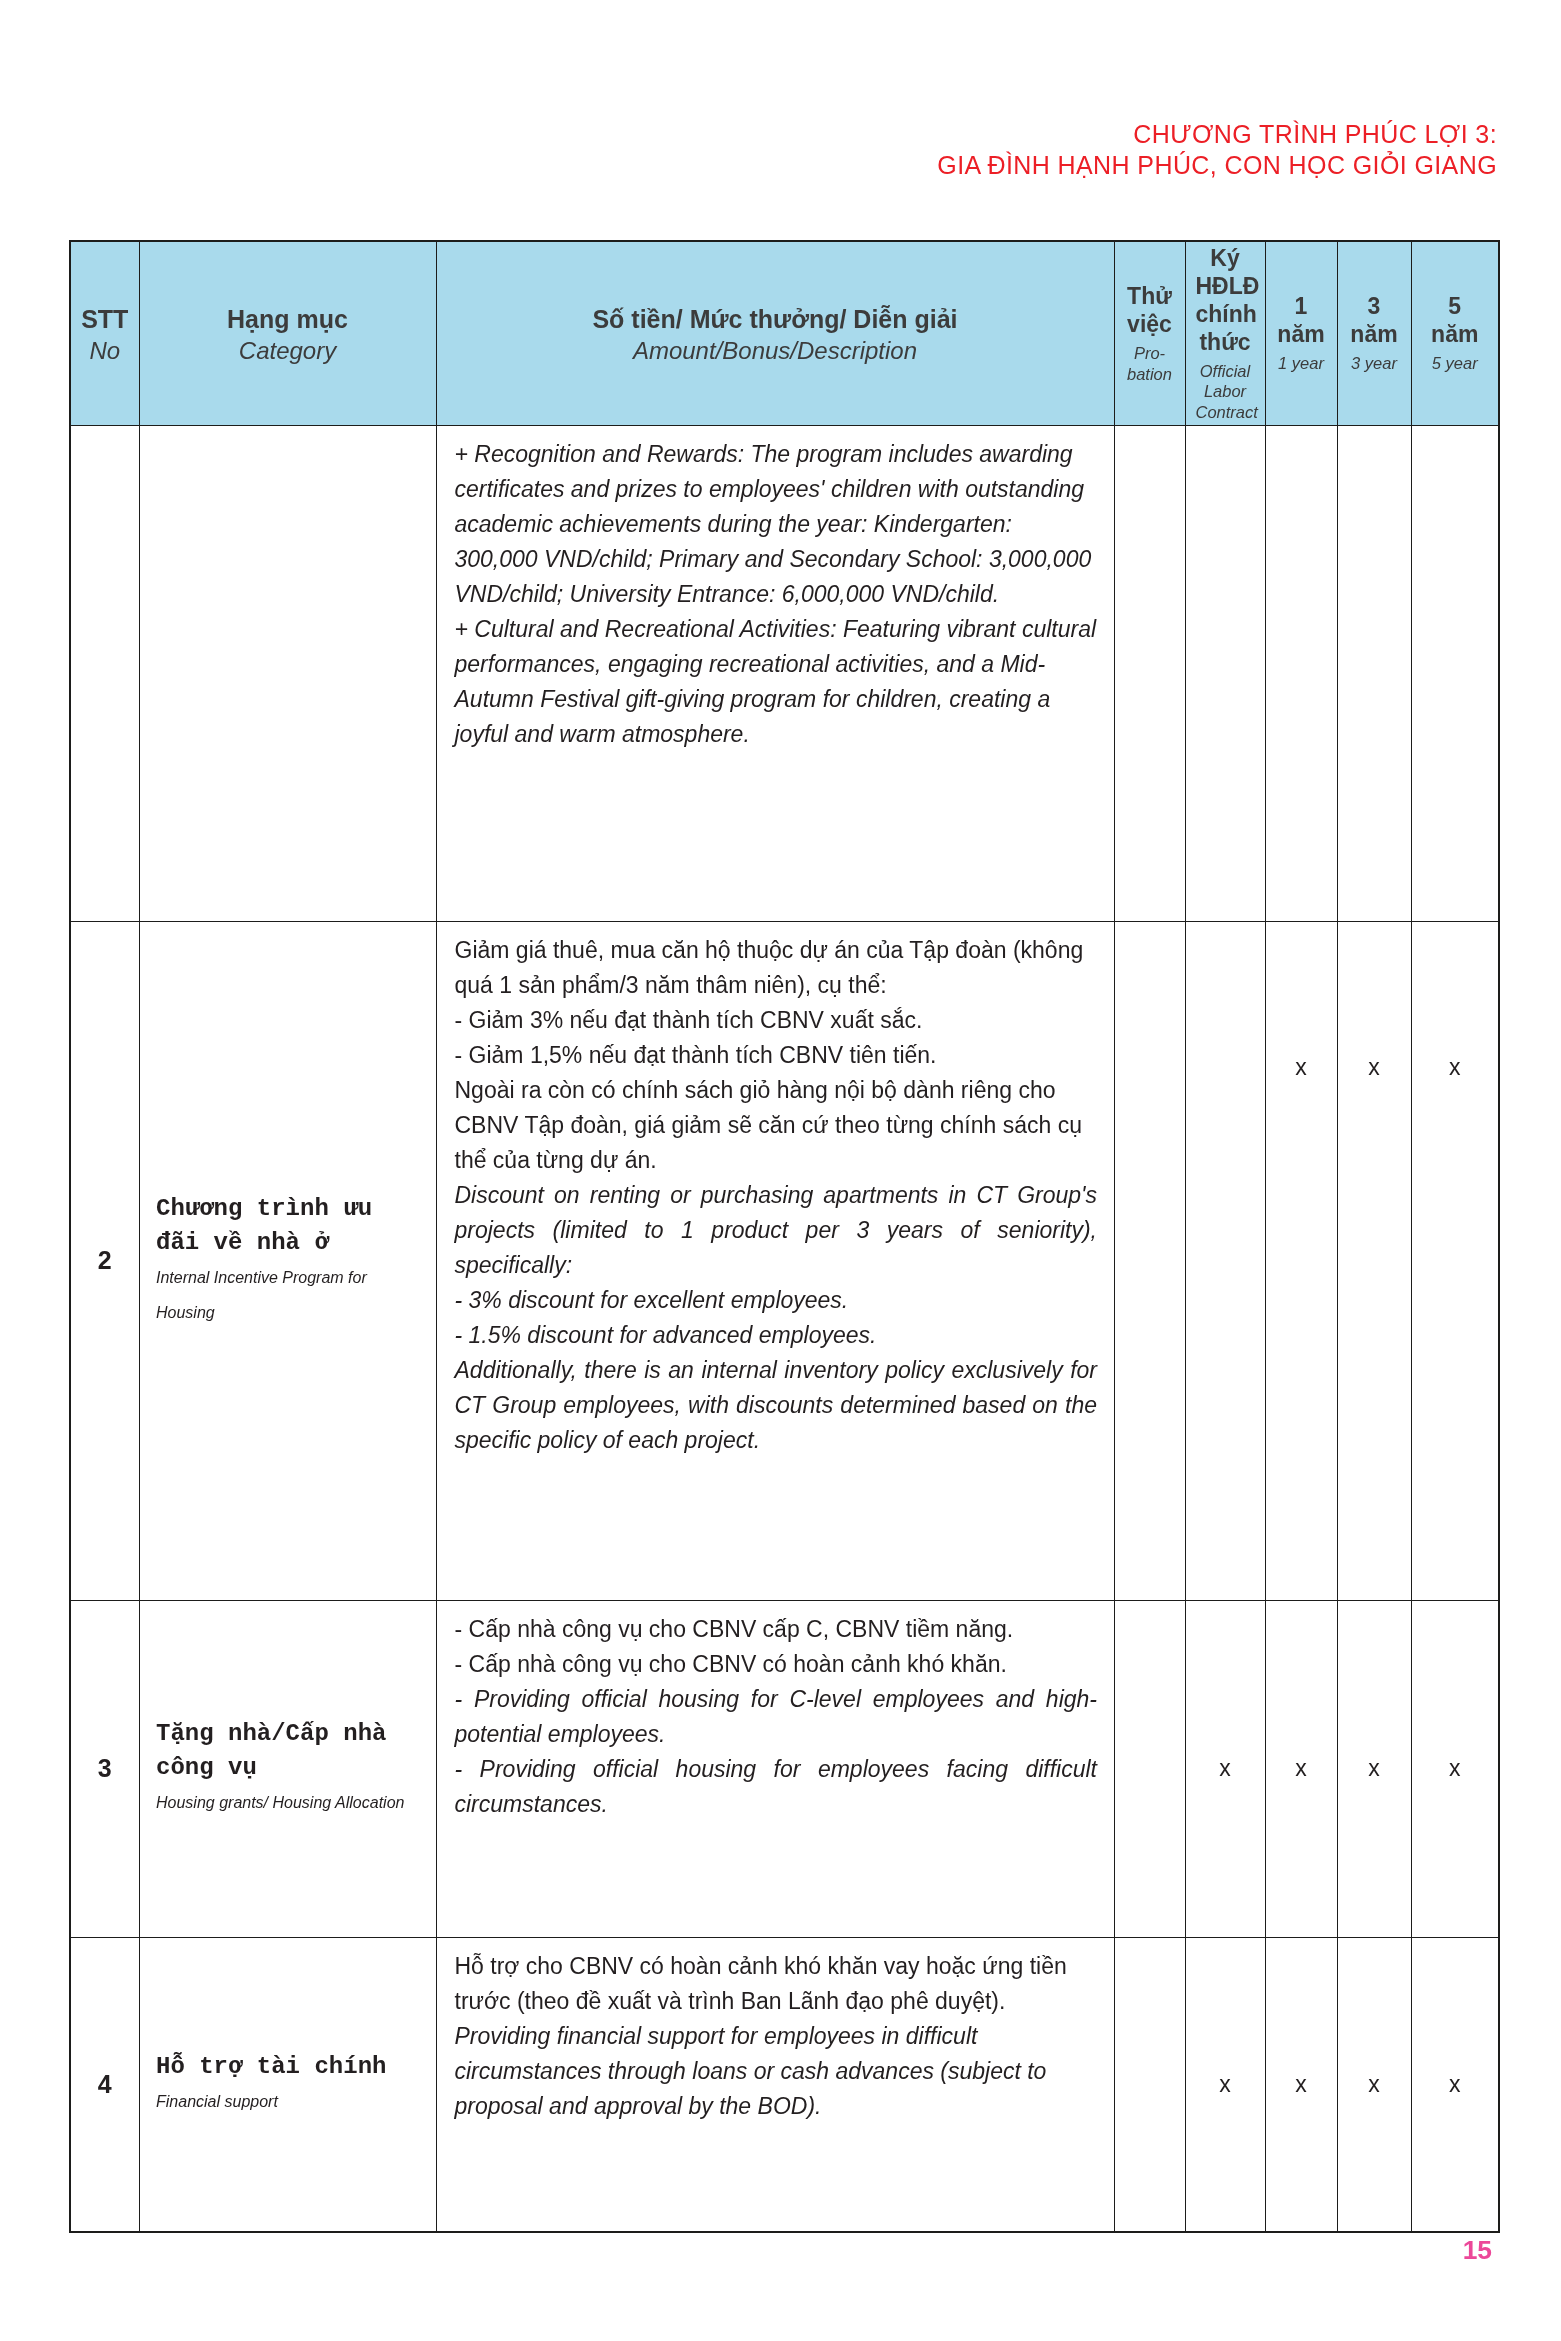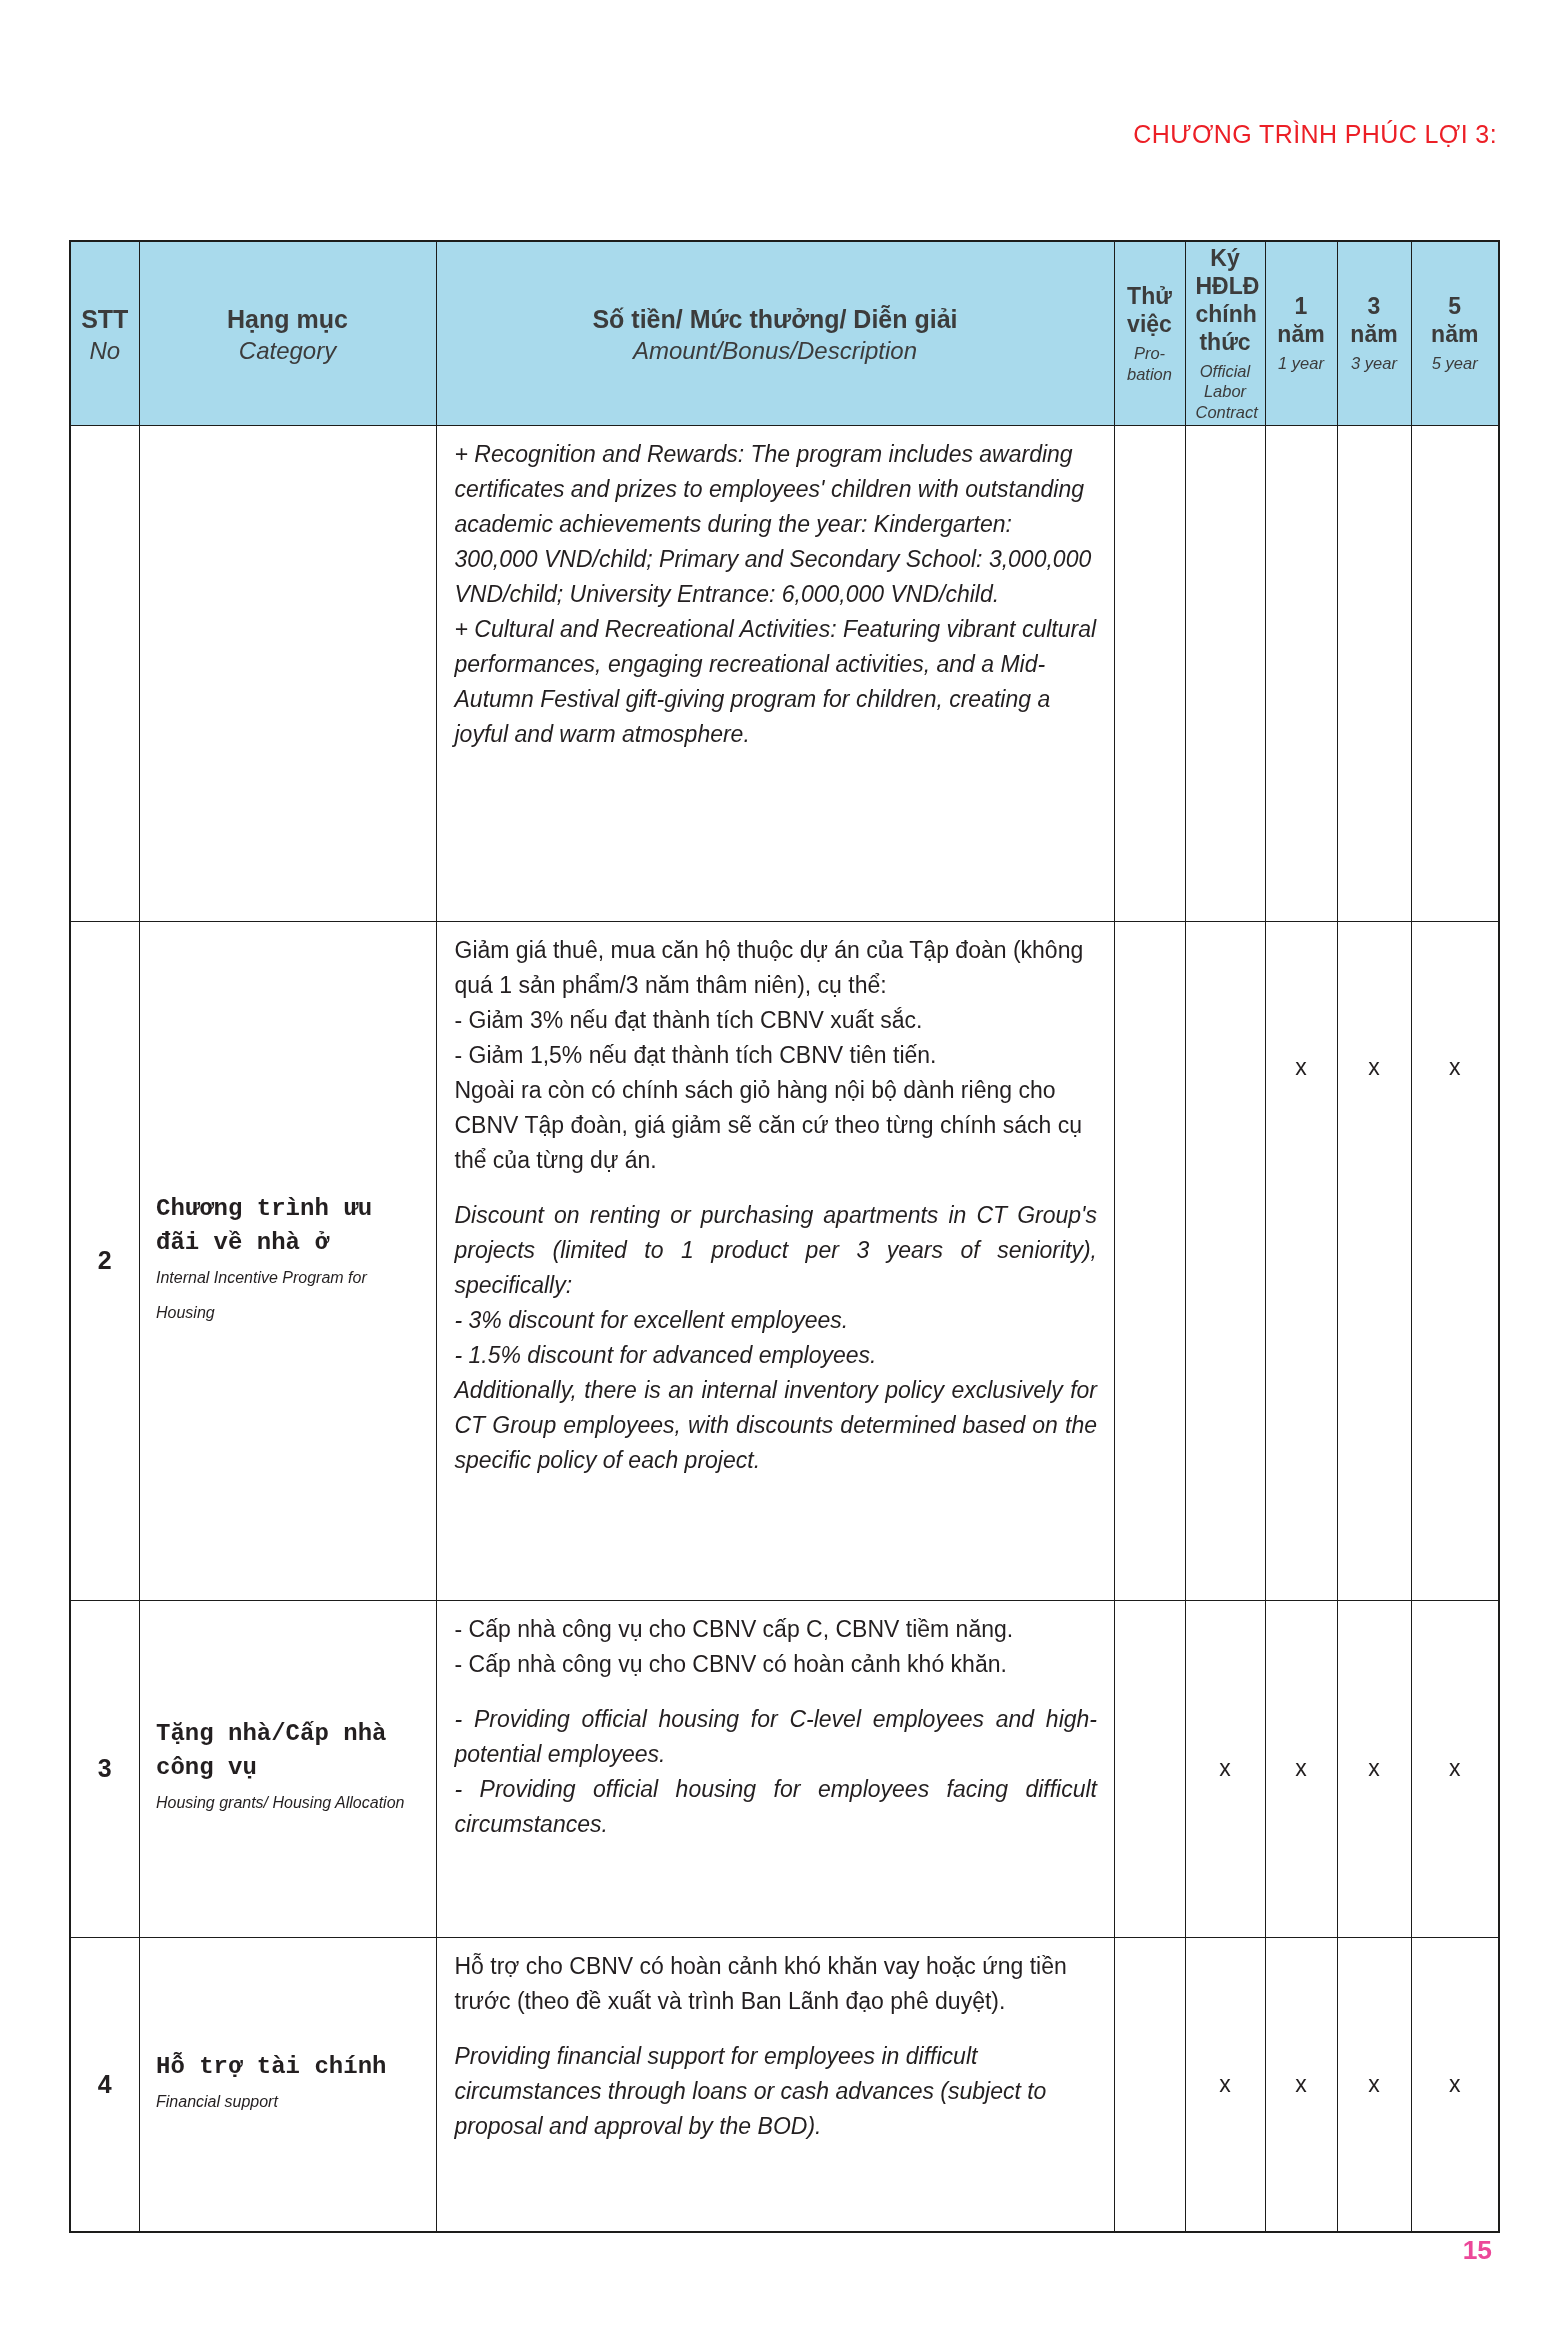--- a/index.html
+++ b/index.html
@@ -52,21 +52,21 @@
   td.no-cell {
     text-align:center; vertical-align:middle;
     font-size:25px; font-weight:bold;
   }
   td.cat-cell { vertical-align:middle; padding:0 8.3px 0 16.5px; }
   .cat-vi { font-weight:bold; font-size:24px; line-height:34px;font-family:Liberation Mono, monospace; }
   .cat-en { font-style:italic; font-size:16px; line-height:35px; }
 
   td.desc-cell { vertical-align:top; padding:11.6px 16.5px 8.3px 18px; }
   .para { font-size:23px; line-height:35px; white-space:pre-line; }
-  .para + .para { margin-top:20px; }
+  .para + .para { }
   .para-en { font-style:italic; }
   .para.justify { text-align:justify; }
 
   td.mark-cell {
     text-align:center; vertical-align:middle;
     font-size:23px;
   }
   
   tbody tr:nth-child(2) td.mark-cell { vertical-align:top; padding-top:132px; }
 
@@ -74,20 +74,21 @@
   .page-number {
     position:absolute; top:2235px; right:69px;
     font-size:26.4px; font-weight:bold; color:#ec4899;
   }
 </style>
 </head>
 <body>
 
 <div class="doc-heading">
   <div class="t-vi">CHƯƠNG TRÌNH PHÚC LỢI 3:</div>
+  <div class="t-vi">GIA ĐÌNH HẠNH PHÚC, CON HỌC GIỎI GIANG</div>
 </div>
 
 <table class="welfare">
   <colgroup>
     <col style="width:69px">
       <col style="width:297px">
       <col style="width:678px">
     <col style="width:71px">
       <col style="width:80px">
       <col style="width:72px">

